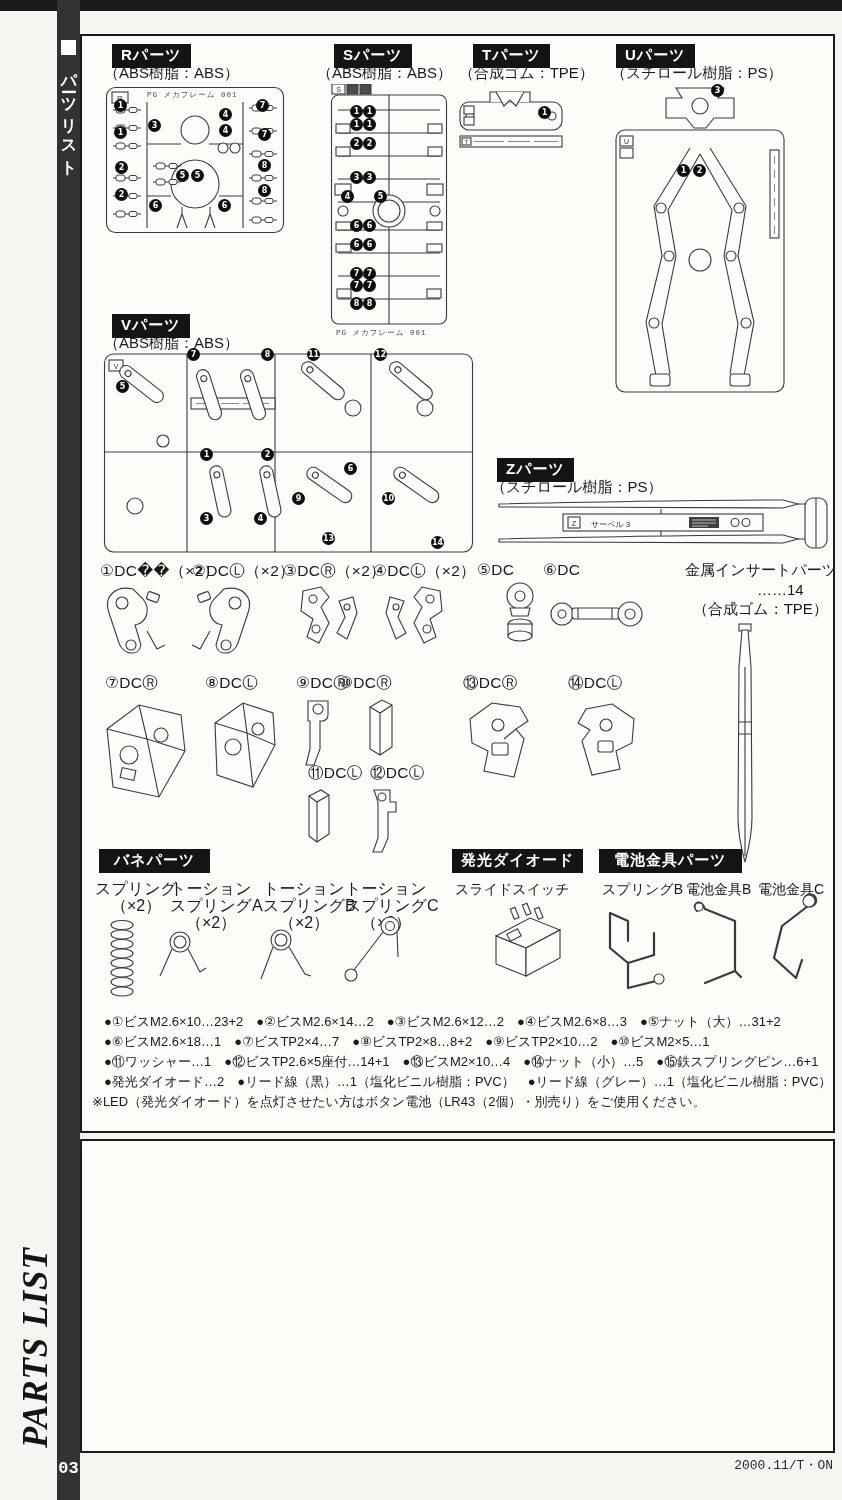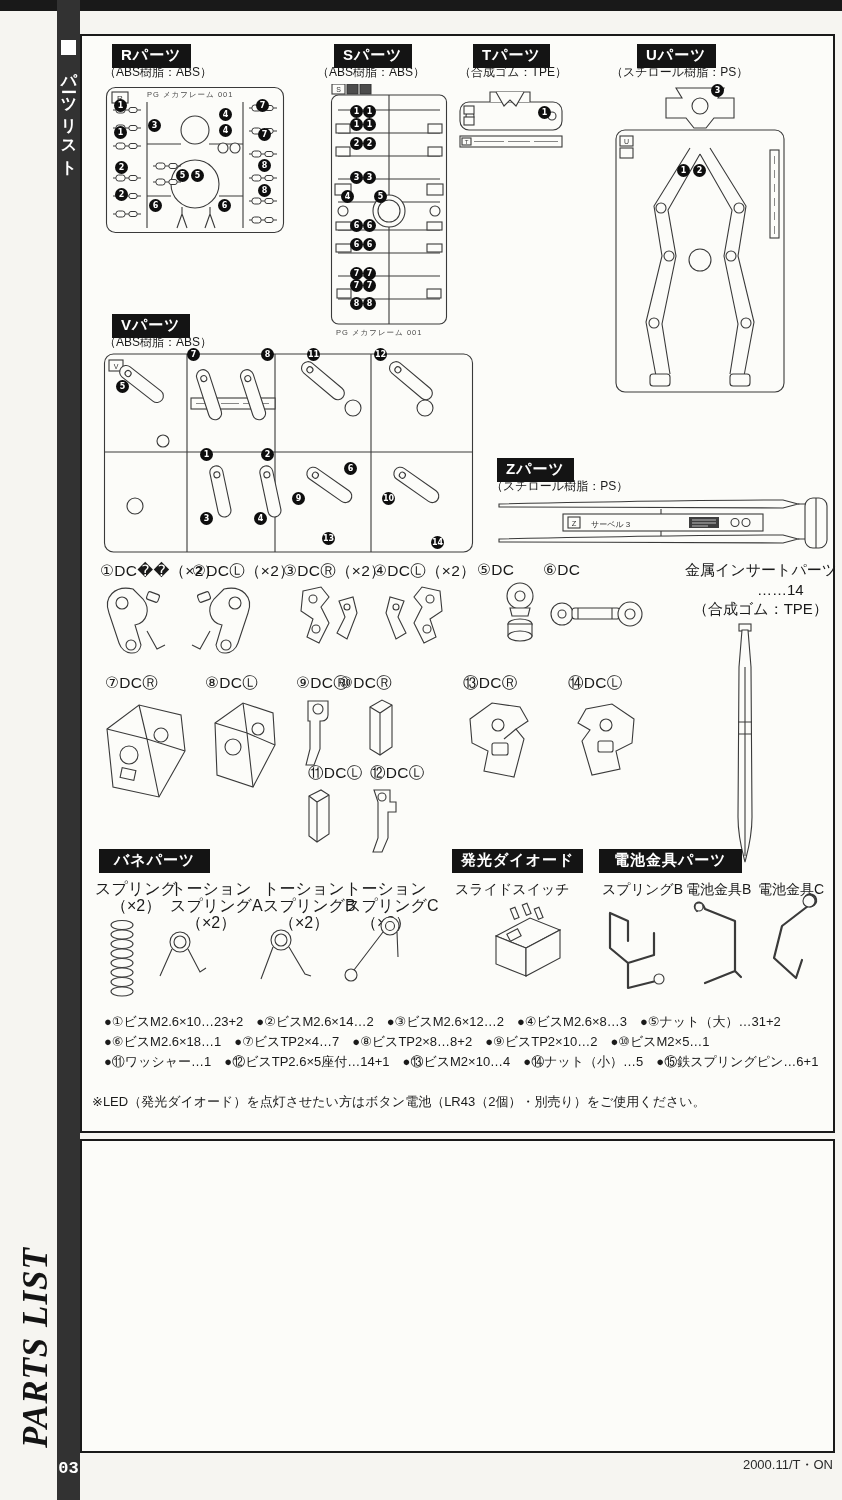--- a/index.html
+++ b/index.html
@@ -12,30 +12,30 @@
           color:#fff;font-size:16px;font-weight:bold;letter-spacing:3px;}
   .plist{position:absolute;left:16px;top:1448px;transform:rotate(-90deg);transform-origin:0 0;
          font-family:"Liberation Serif","DejaVu Serif",serif;font-style:italic;font-weight:bold;
          font-size:35px;letter-spacing:1px;white-space:nowrap;color:#141414;}
   .pnum{position:absolute;left:57px;top:1459px;width:23px;text-align:center;color:#fff;
         font-family:"Liberation Mono","DejaVu Sans Mono",monospace;font-weight:bold;font-size:17px;}
   .box1{position:absolute;left:80px;top:34px;width:755px;height:1099px;border:2px solid #1a1a1a;
         background:#fcfcf9;box-sizing:border-box;}
   .box2{position:absolute;left:80px;top:1139px;width:755px;height:314px;border:2px solid #1a1a1a;
         background:#fcfcf9;box-sizing:border-box;}
-  .date{position:absolute;left:650px;top:1456px;width:183px;text-align:right;font-size:13px;color:#2a2a2a;}
+  .date{position:absolute;left:650px;top:1456px;width:183px;text-align:right;font-size:13px;color:#2a2a2a;font-family:Liberation Mono, monospace;}
   .hdr{position:absolute;background:#141414;color:#fff;font-size:15px;font-weight:bold;
        padding:2px 9px 3px;letter-spacing:1px;white-space:nowrap;}
   .hdrw{padding:2px 15px 3px;}
-  .mat{position:absolute;font-size:12px;white-space:nowrap;}
+  .mat{position:absolute;font-size:15px;white-space:nowrap;}
   .runner{position:absolute;}
   .runner svg{display:block;}
   .b{position:absolute;width:13px;height:13px;border-radius:50%;background:#0e0e0e;color:#fff;
      font:bold 8px/13px "DejaVu Sans",sans-serif;text-align:center;font-style:normal;}
-  .plate{position:absolute;font-size:7.5px;color:#4a4a4a;letter-spacing:1px;white-space:nowrap;}
+  .plate{position:absolute;font-size:7.5px;color:#4a4a4a;letter-spacing:1px;white-space:nowrap;font-family:Liberation Mono, monospace;}
   .dcl{position:absolute;font-size:15.5px;white-space:nowrap;letter-spacing:.3px;}
   .part{position:absolute;}
   .mi{position:absolute;font-size:15px;white-space:nowrap;}
   .slabel{position:absolute;font-size:16px;line-height:17px;white-space:pre-line;}
   .blabel{position:absolute;font-size:14px;white-space:nowrap;}
   .line{position:absolute;left:92px;font-size:13px;white-space:nowrap;margin-left:12px;}
   .note{position:absolute;left:92px;font-size:13px;white-space:nowrap;}
   svg .o{fill:#fcfcf9;stroke:#3a3a3a;stroke-width:1.1;}
   svg .t{fill:#333;font-family:"Liberation Sans",sans-serif;}
   svg .d{stroke:#6a6a6a;stroke-width:.8;fill:none;}
@@ -178,21 +178,21 @@
       <rect class="o" x="6" y="22" width="10" height="8"></rect>
         <rect class="o" x="6" y="33" width="10" height="8"></rect>
       <rect class="o" x="2" y="52" width="102" height="11"></rect>
       <rect class="o" x="4" y="54" width="9" height="7"></rect>
       <text class="t" x="8.5" y="60" font-size="6" text-anchor="middle">T</text>
       <path class="d" d="M16,57.5 h30 M50,57.5 h22 M76,57.5 h24"></path>
     </svg>
     <i class="b" style="left:80px;top:22px">1</i>
   </div>
 
-  <div class="hdr" style="left:637px;top:44px">Uパーツ</div>
+  <div class="hdr" style="left:616px;top:44px">Uパーツ</div>
   <div class="mat" style="left:611px;top:64px">（スチロール樹脂：PS）</div>
   <div class="runner" style="left:614px;top:84px;width:172px;height:312px">
     <svg width="172" height="312" viewBox="0 0 172 312">
       <path class="o" d="M62,4 H110 L104,14 H120 V34 H100 L92,44 H80 L72,34 H52 V14 H68 Z"></path>
       <circle class="o" cx="86" cy="22" r="8"></circle>
       <rect class="o" x="2" y="46" width="168" height="262" rx="9"></rect>
       <rect class="o" x="6" y="52" width="13" height="10"></rect>
       <text class="t" x="12.5" y="60" font-size="7" text-anchor="middle">U</text>
       <rect class="o" x="6" y="64" width="13" height="10"></rect>
       <rect class="o" x="156" y="66" width="9" height="88"></rect>
@@ -507,15 +507,16 @@
   <div class="part" style="left:752px;top:886px">
     <svg width="75" height="118" viewBox="0 0 75 118">
       <path class="w" d="M54,10 a6,6 0 1 1 2,10 L30,40 L22,72 L44,92 L50,74"></path>
       <circle class="o" cx="57" cy="15" r="6"></circle>
     </svg>
   </div>
 
   <div class="line" style="top:1013px">●①ビスM2.6×10…23+2　●②ビスM2.6×14…2　●③ビスM2.6×12…2　●④ビスM2.6×8…3　●⑤ナット（大）…31+2</div>
   <div class="line" style="top:1033px">●⑥ビスM2.6×18…1　●⑦ビスTP2×4…7　●⑧ビスTP2×8…8+2　●⑨ビスTP2×10…2　●⑩ビスM2×5…1</div>
   <div class="line" style="top:1053px">●⑪ワッシャー…1　●⑫ビスTP2.6×5座付…14+1　●⑬ビスM2×10…4　●⑭ナット（小）…5　●⑮鉄スプリングピン…6+1</div>
+  <div class="line" style="top:1073px">●発光ダイオード…2　●リード線（黒）…1（塩化ビニル樹脂：PVC）　●リード線（グレー）…1（塩化ビニル樹脂：PVC）</div>
   <div class="note" style="top:1093px">※LED（発光ダイオード）を点灯させたい方はボタン電池（LR43（2個）・別売り）をご使用ください。</div>
 
 </div>
 
 </body></html>

